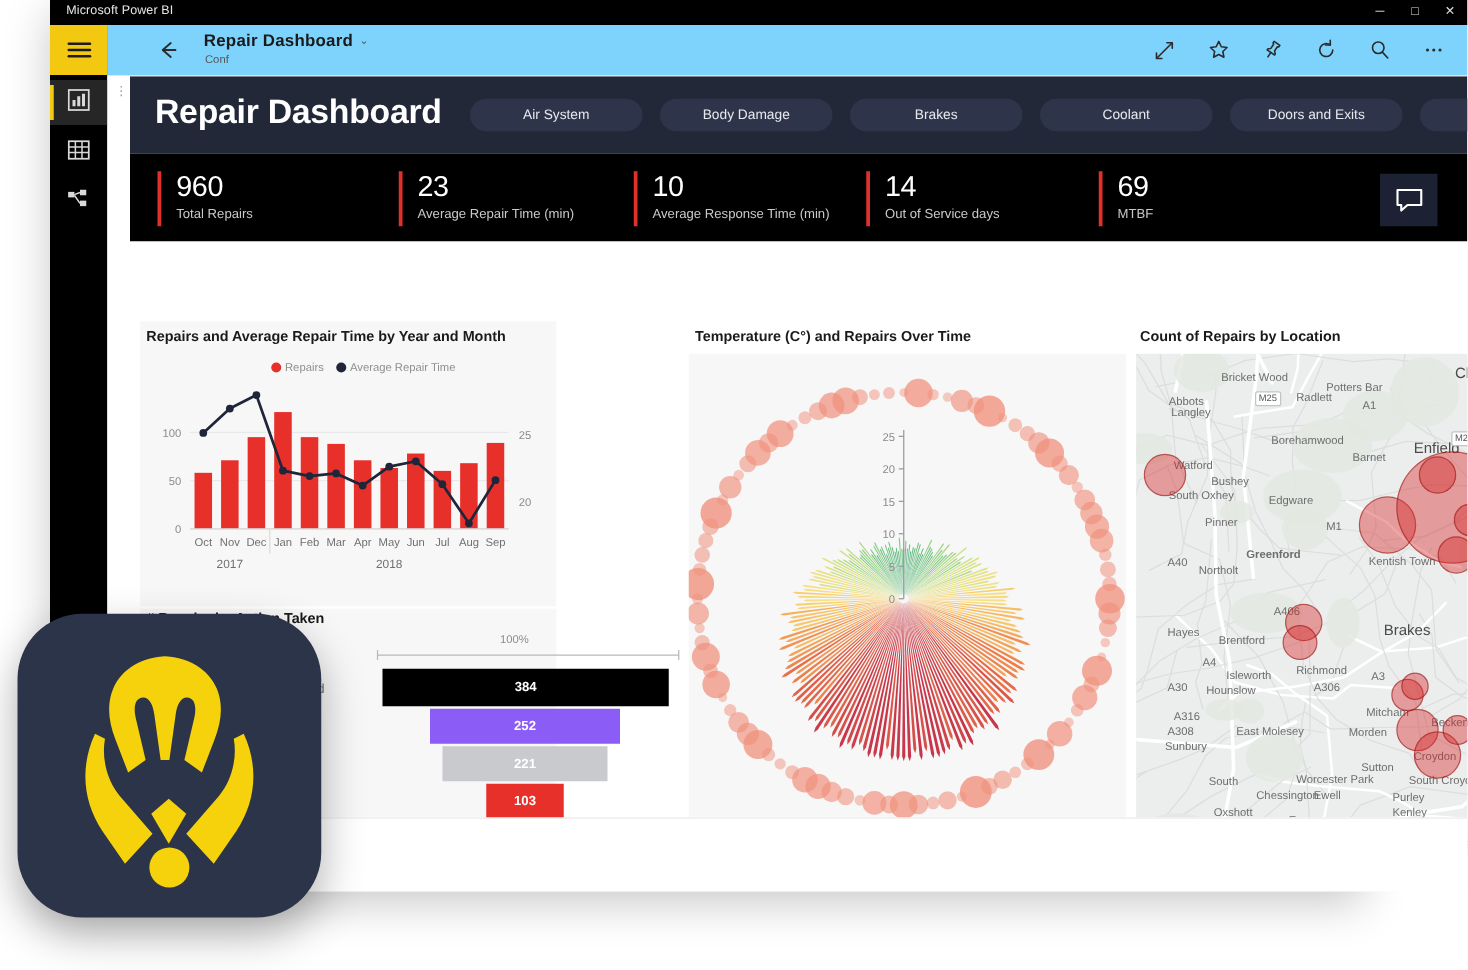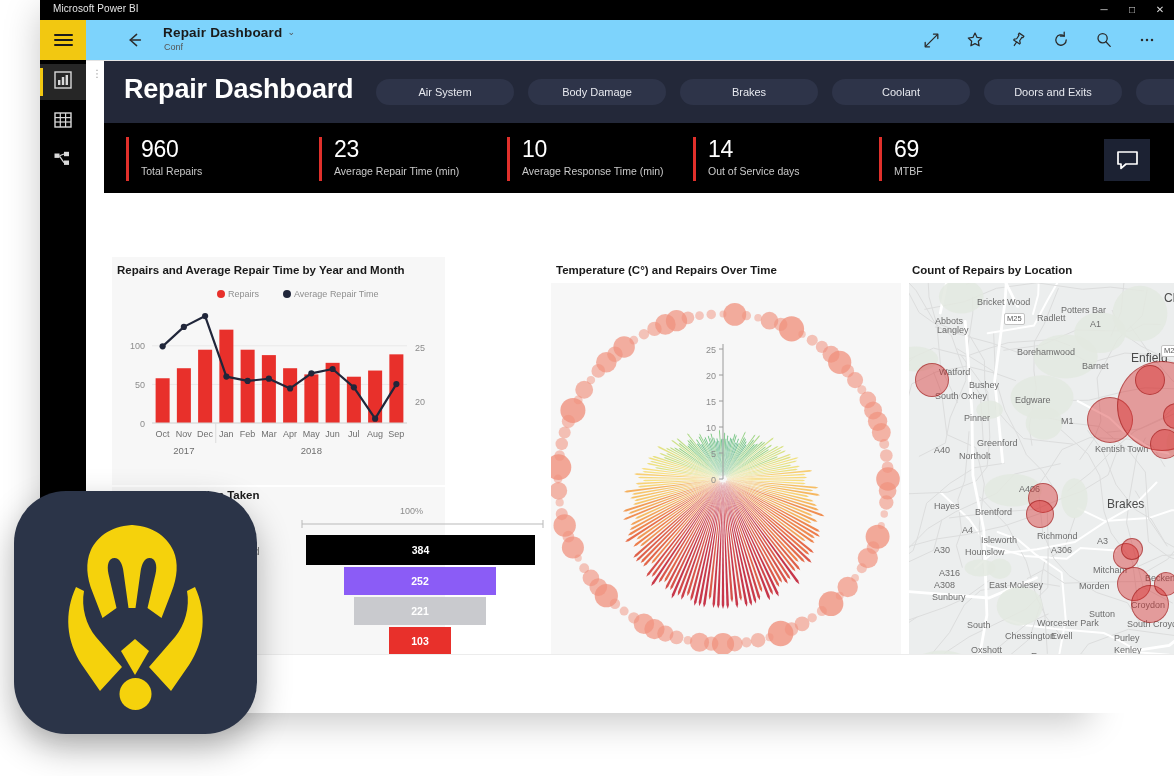--- a/index.html
+++ b/index.html
@@ -109,21 +109,21 @@
     display:flex;align-items:center;justify-content:center;cursor:pointer;
   }
   
   .tile-title{
     position:absolute;color:#1a1a1a;font-size:11.5px;font-weight:bold;
   }
   .tile{
     position:absolute;background:#f7f7f7;
   }
   
-  #combo-legend{position:absolute;left:113px;top:228px;display:flex;gap:24px;align-items:center;}
+  #combo-legend{position:absolute;left:113px;top:228px;display:flex;gap:10px;align-items:center;}
   .lg{display:flex;align-items:center;gap:3px;color:#8f8f8f;font-size:9px;}
   .lg .dot{width:8px;height:8px;border-radius:50%;display:inline-block;}
   
   .fbar{position:absolute;display:flex;align-items:center;justify-content:center;color:#ffffff;font-size:10.5px;font-weight:bold;}
   .fcat{position:absolute;color:#6f6f6f;font-size:10.5px;}
   .fpct{position:absolute;color:#8c8c8c;font-size:9px;}
   
   #map-tile{position:absolute;left:805px;top:222px;width:345px;height:402px;overflow:hidden;background:#eceded;}
   .maplbl{position:absolute;color:#6d6d6d;font-size:9px;white-space:nowrap;}
   .maplbl.big{font-size:12px;color:#4a4a4a;}
@@ -785,21 +785,21 @@
             <div class="maplbl" style="left: 155px; top: 36px; margin-left: 26px;">A1</div>
             <div class="maplbl" style="left: 30px; top: 84px;">Watford</div>
             <div class="maplbl" style="left: 108px; top: 64px;">Borehamwood</div>
             <div class="maplbl" style="left: 173px; top: 78px;">Barnet</div>
             <div class="maplbl big" style="left: 222px; top: 68px;">Enfield</div>
             <div class="maplbl" style="left: 60px; top: 97px;">Bushey</div>
             <div class="maplbl" style="left: 26px; top: 108px;">South Oxhey</div>
             <div class="maplbl" style="left: 106px; top: 112px;">Edgware</div>
             <div class="maplbl" style="left: 55px; top: 130px;">Pinner</div>
             <div class="maplbl" style="left: 152px; top: 133px;">M1</div>
-            <div class="maplbl" style="left: 68px; top: 155px;">Greenford</div>
+            <div class="maplbl" style="left: 88px; top: 155px; font-weight: bold;">Greenford</div>
             <div class="maplbl" style="left: 50px; top: 168px;">Northolt</div>
             <div class="maplbl" style="left: 186px; top: 161px;">Kentish Town</div>
             <div class="maplbl" style="left: 25px; top: 162px;">A40</div>
             <div class="maplbl big" style="left: 198px; top: 214px;">Brakes</div>
             <div class="maplbl" style="left: 25px; top: 218px;">Hayes</div>
             <div class="maplbl" style="left: 66px; top: 224px;">Brentford</div>
             <div class="maplbl" style="left: 110px; top: 201px;">A406</div>
             <div class="maplbl" style="left: 53px; top: 242px;">A4</div>
             <div class="maplbl" style="left: 72px; top: 252px; text-align: center;">Isleworth</div>
             <div class="maplbl" style="left: 128px; top: 248px;">Richmond</div>

